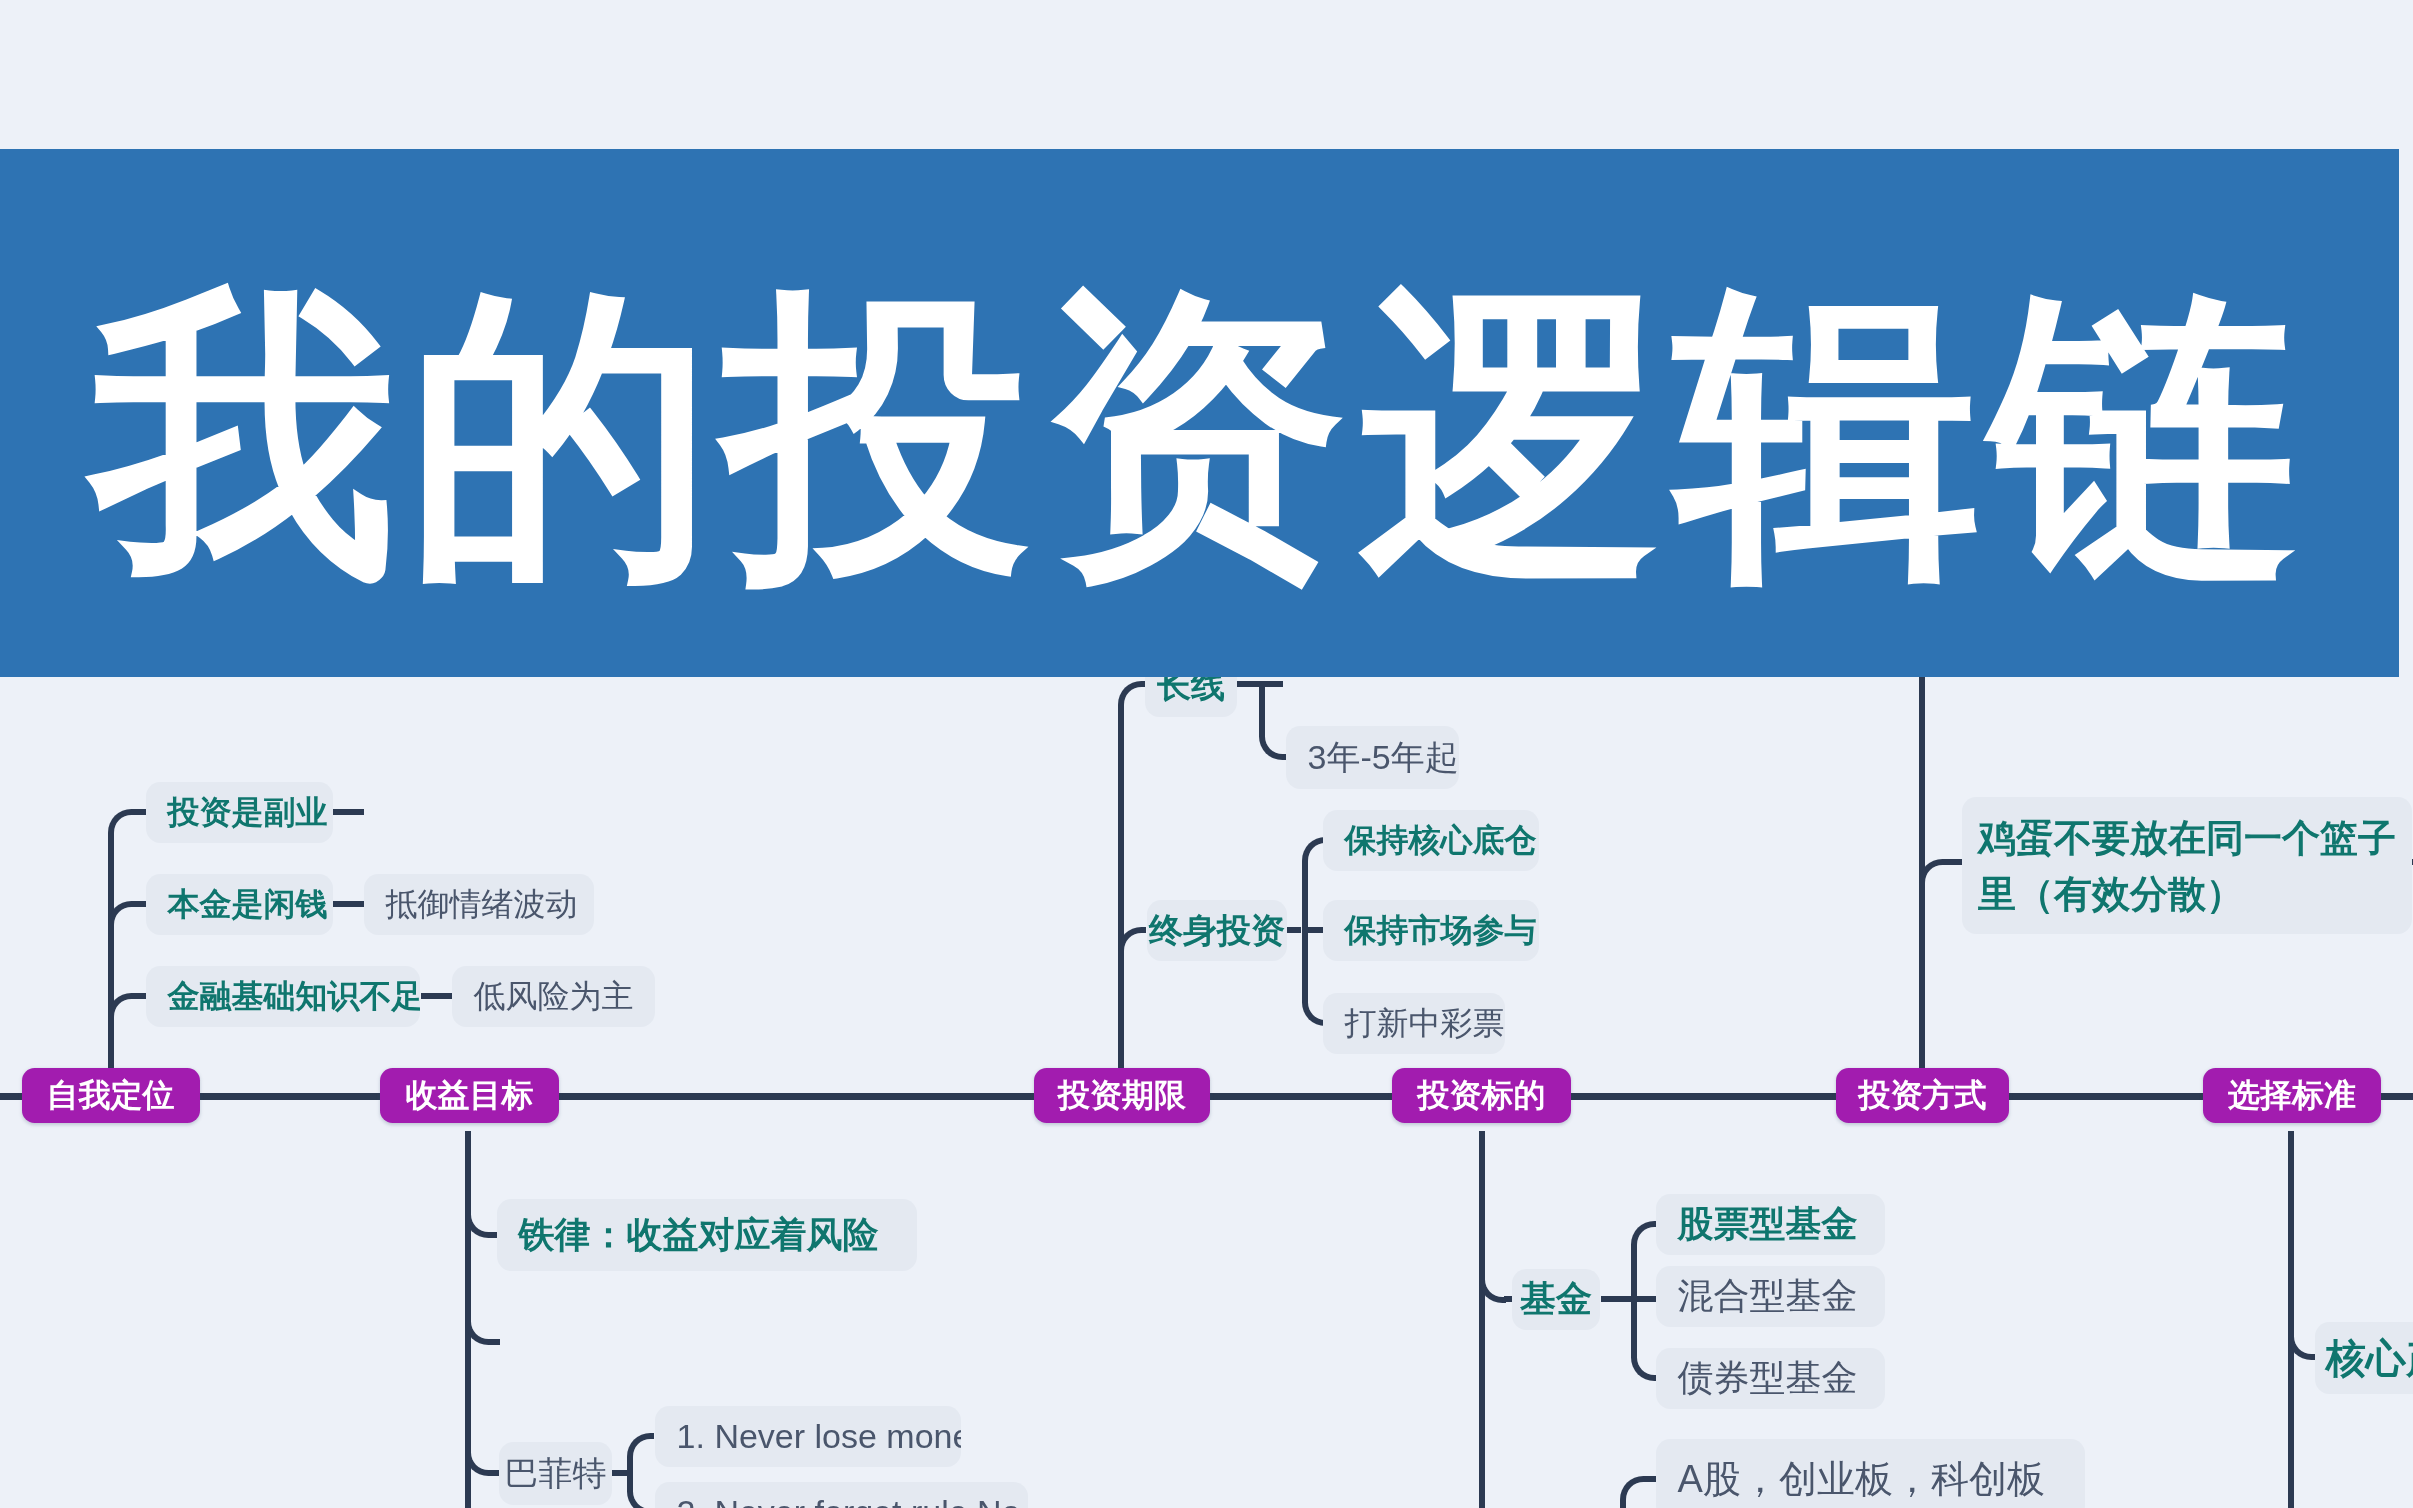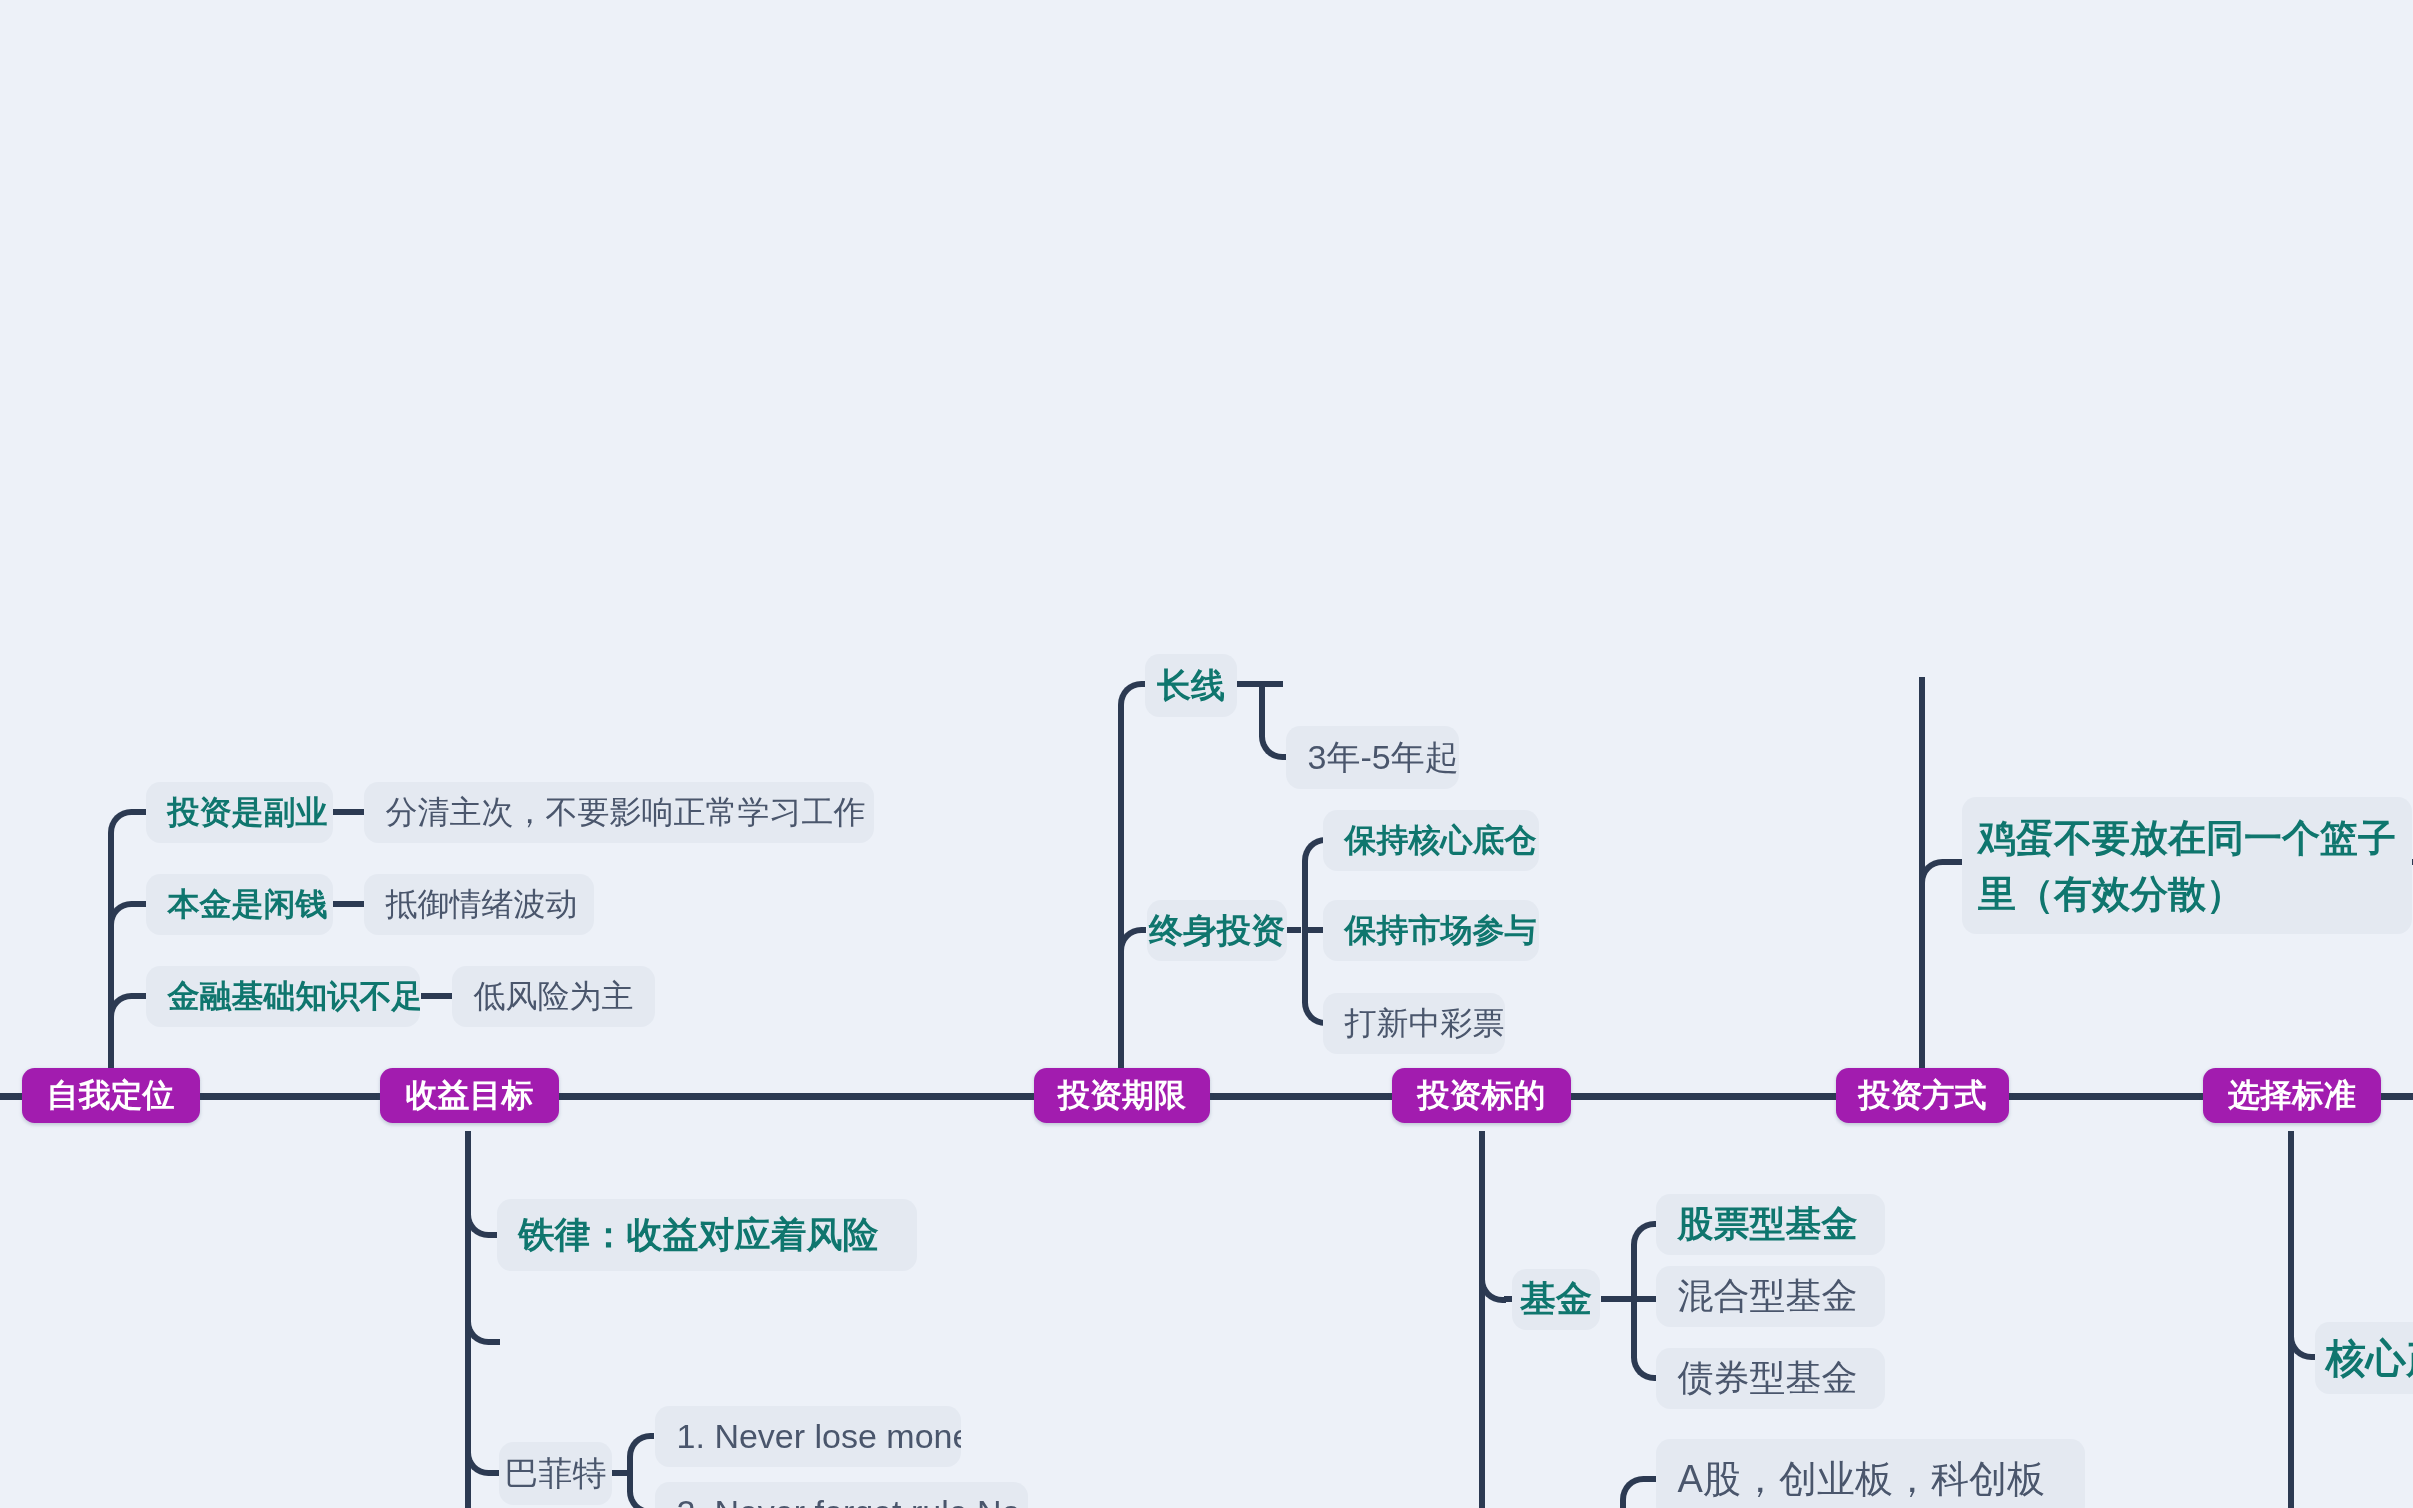--- a/index.html
+++ b/index.html
@@ -44,21 +44,20 @@
   <div class="elb etl" style="left:108px;top:809px"></div>
   <div class="ln" style="left:108px;top:833px;width:6.3px;height:235px"></div>
   <div class="ln" style="left:133px;top:809px;width:12.6px;height:6.3px"></div>
   <div class="elb etl" style="left:108px;top:901px"></div>
   <div class="ln" style="left:133px;top:901px;width:12.6px;height:6.3px"></div>
   <div class="elb etl" style="left:108px;top:993px"></div>
   <div class="ln" style="left:133px;top:993px;width:12.6px;height:6.3px"></div>
 
   <div class="leaf b" style="left:146px;top:782px;width:187px;height:61px">投资是副业</div>
   <div class="ln" style="left:333px;top:809px;width:31px;height:6.3px"></div>
-  <div class="leaf" style="left:364px;top:782px;width:510px;height:61px">分清主次，不要影响正常学习工作</div>
 
   <div class="leaf b" style="left:146px;top:874px;width:187px;height:61px">本金是闲钱</div>
   <div class="ln" style="left:333px;top:901px;width:31px;height:6.3px"></div>
   <div class="leaf" style="left:364px;top:874px;width:230px;height:61px">抵御情绪波动</div>
 
   <div class="leaf b" style="left:146px;top:966px;width:274px;height:61px">金融基础知识不足</div>
   <div class="ln" style="left:421px;top:993px;width:31px;height:6.3px"></div>
   <div class="leaf" style="left:452px;top:966px;width:203px;height:61px">低风险为主</div>
 
   <div class="ln" style="left:465px;top:1131px;width:6.3px;height:378px"></div>
@@ -129,15 +128,18 @@
   <div class="ln" style="left:2314px;top:1354px;width:3.6px;height:6.3px"></div>
   <div class="leaf b" style="left:2315px;top:1322px;width:270px;height:72px;font-size:40px;padding:0 10.8px">核心产</div>
 
   <div class="node" style="left:21.6px;top:1068px;width:178px">自我定位</div>
   <div class="node" style="left:380px;top:1068px;width:179px">收益目标</div>
   <div class="node" style="left:1034px;top:1068px;width:176px">投资期限</div>
   <div class="node" style="left:1392px;top:1068px;width:179px">投资标的</div>
   <div class="node" style="left:1836px;top:1068px;width:173px">投资方式</div>
   <div class="node" style="left:2203px;top:1068px;width:178px">选择标准</div>
 
+  <div id="banner">
+    <div class="t">我的投资逻辑链</div>
+  </div>
 
 </div>
 
 
 </body></html>

